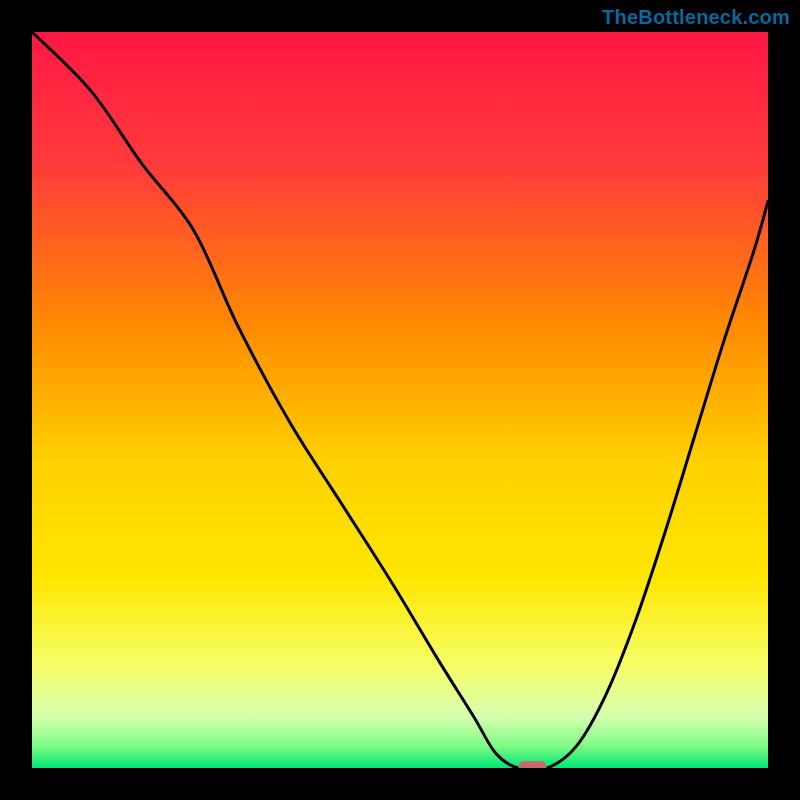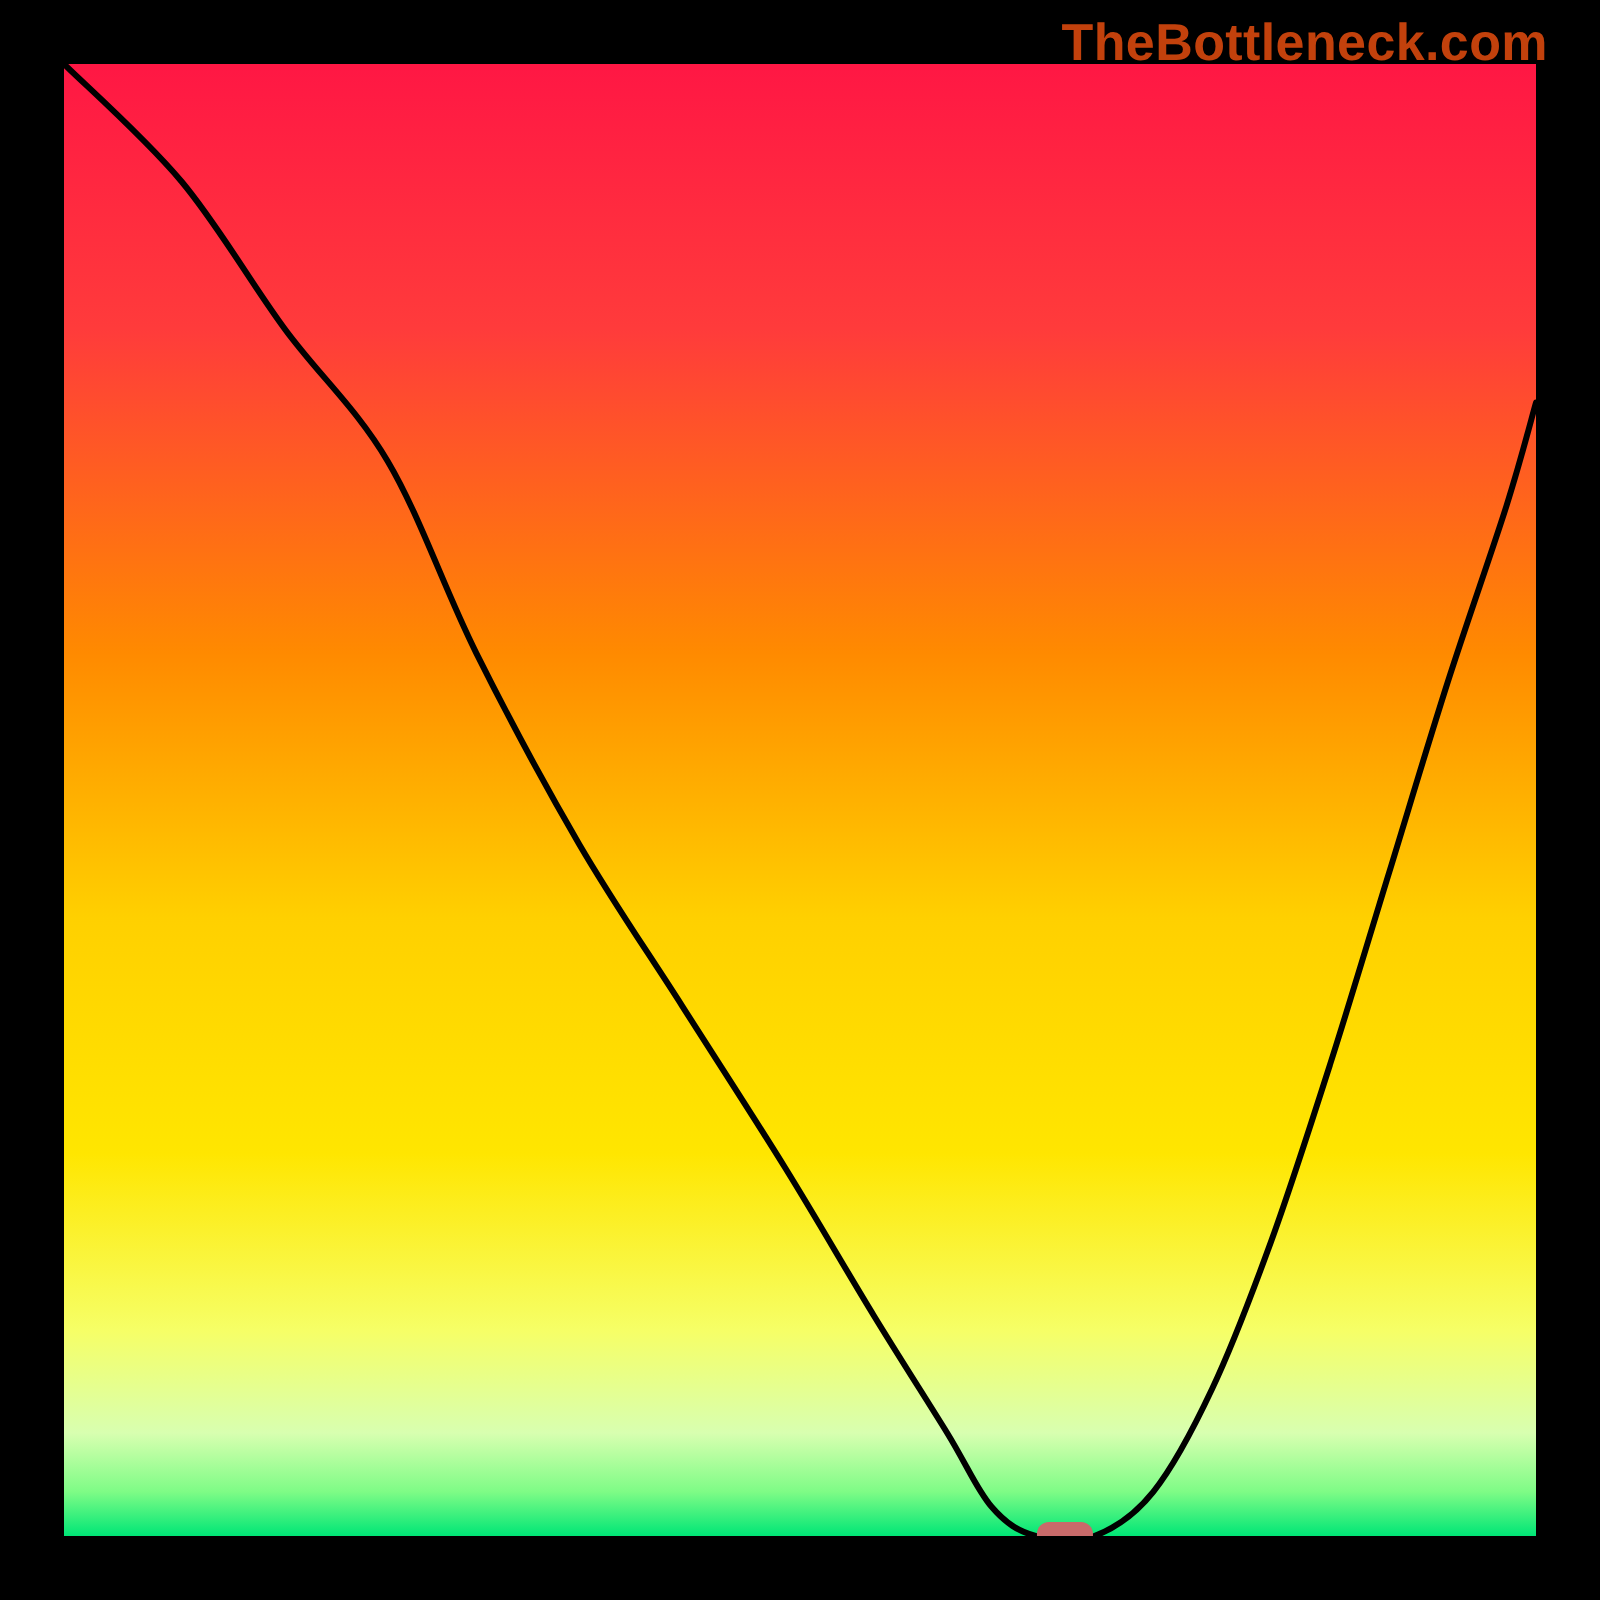--- a/index.html
+++ b/index.html
@@ -19,25 +19,25 @@
   .plot {
     position: absolute;
     left: 32px;
     top: 32px;
     width: 736px;
     height: 736px;
   }
   .watermark {
     position: absolute;
     top: 6px;
-    right: 26px;
+    right: 10px;
     font-family: Arial, Helvetica, sans-serif;
-    font-size: 26px;
+    font-size: 20px;
     font-weight: bold;
-    color: #c2410c;
+    color: #0369a1;
     letter-spacing: 0.2px;
   }
   svg { display: block; }
 </style>
 </head>
 <body>
 
 <div class="frame">
   <div class="watermark">TheBottleneck.com</div>
 

